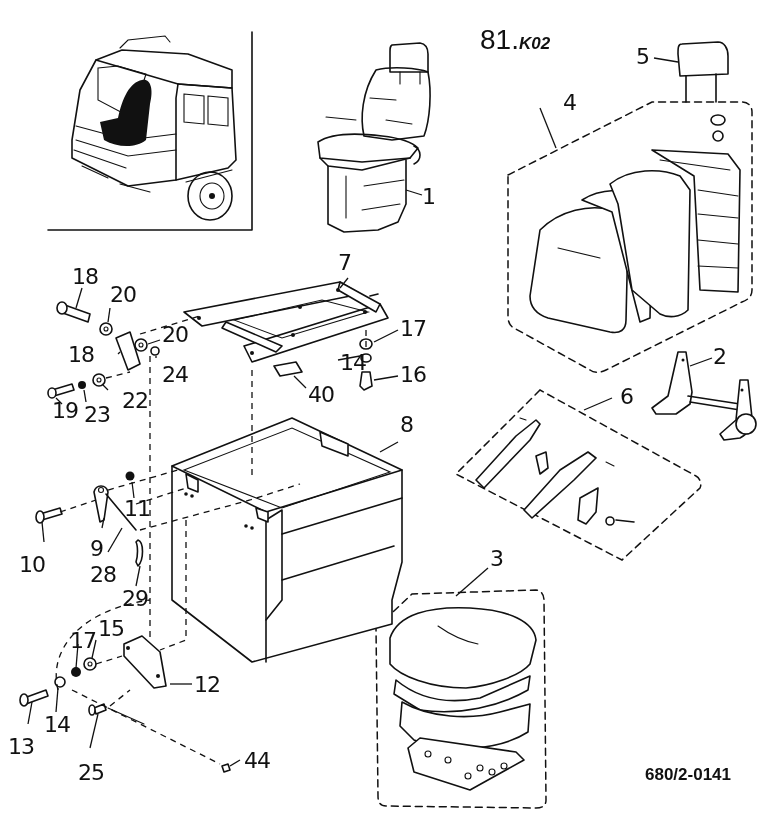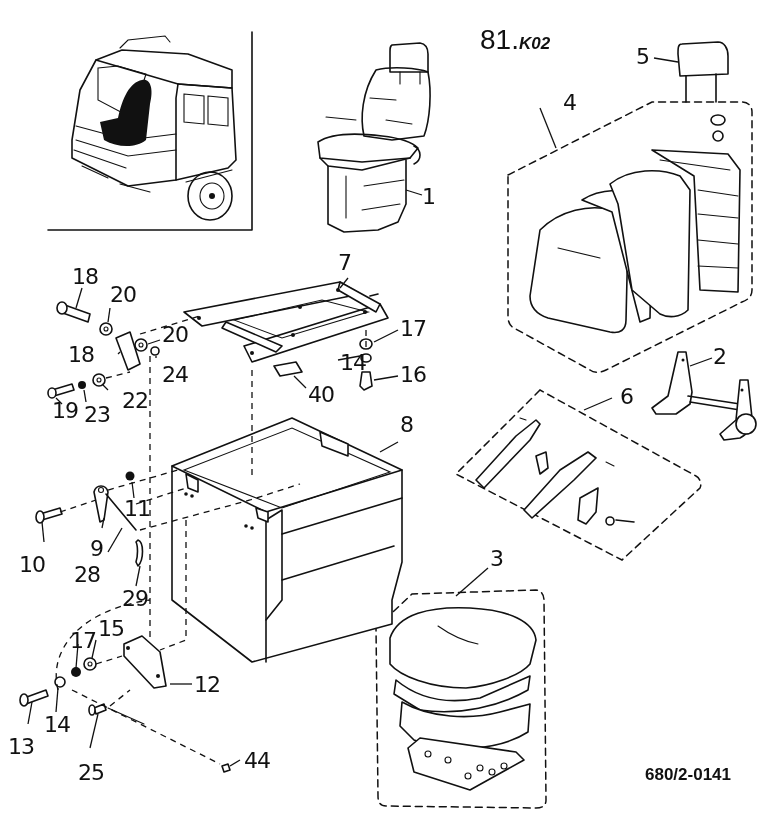--- a/index.html
+++ b/index.html
@@ -288,16 +288,16 @@
   <div class="callout" style="left:72px;top:266px">18</div>
   <div class="callout" style="left:110px;top:284px">20</div>
   <div class="callout" style="left:162px;top:324px">20</div>
   <div class="callout" style="left:52px;top:400px">19</div>
   <div class="callout" style="left:84px;top:404px">23</div>
   <div class="callout" style="left:122px;top:390px">22</div>
   <div class="callout" style="left:162px;top:364px">24</div>
   <div class="callout" style="left:78px;top:762px">25</div>
   <div class="callout" style="left:244px;top:750px">44</div>
   <div class="callout" style="left:308px;top:384px">40</div>
-  <div class="callout" style="left:74px;top:564px">28</div>
+  <div class="callout" style="left:90px;top:564px">28</div>
   <div class="callout" style="left:122px;top:588px">29</div>
 
 </div>
 
 </body></html>

